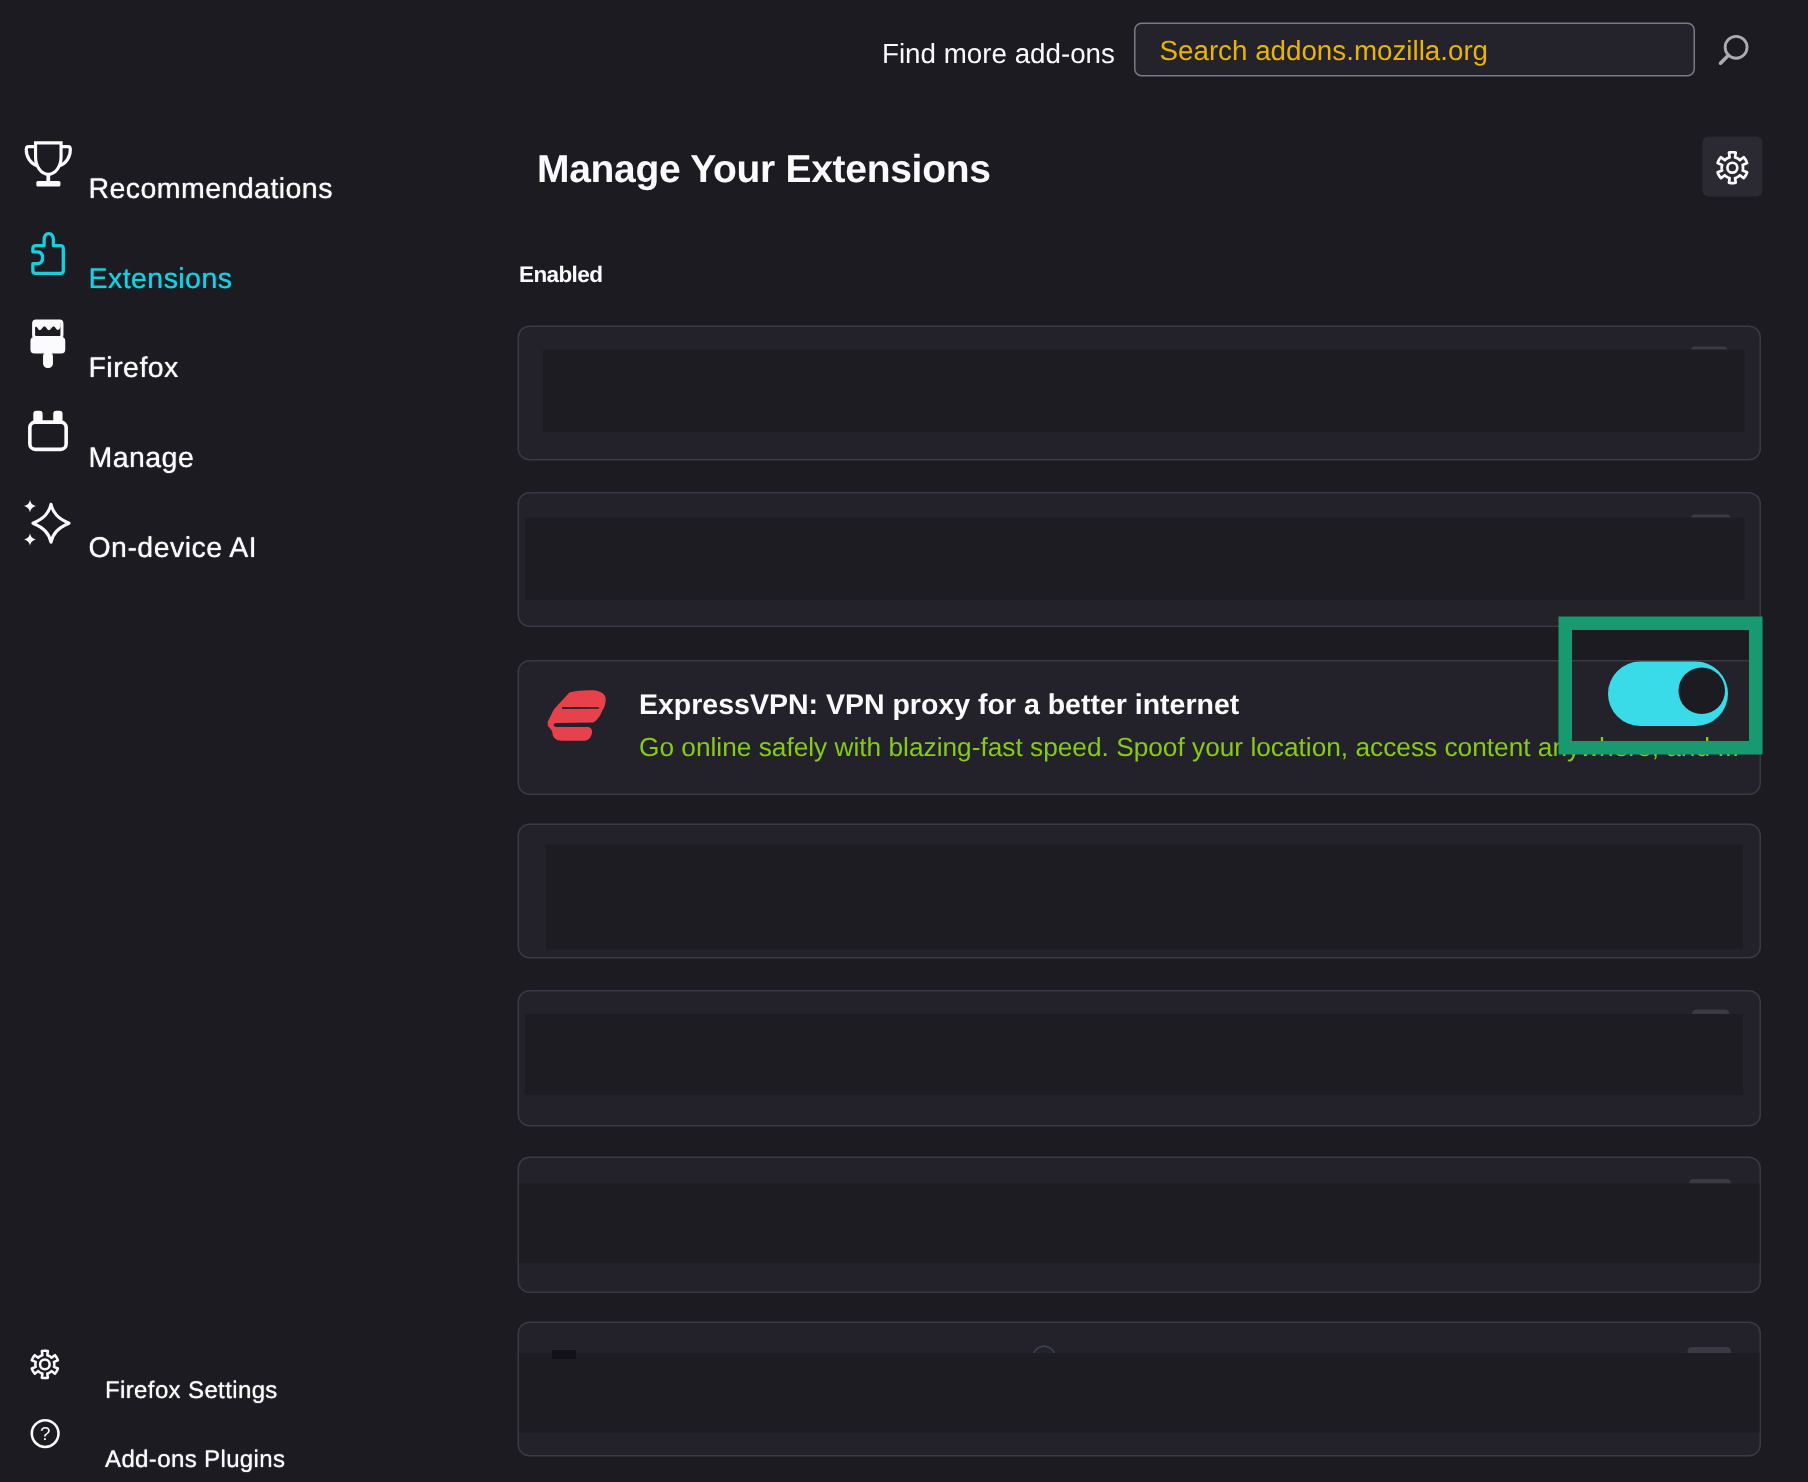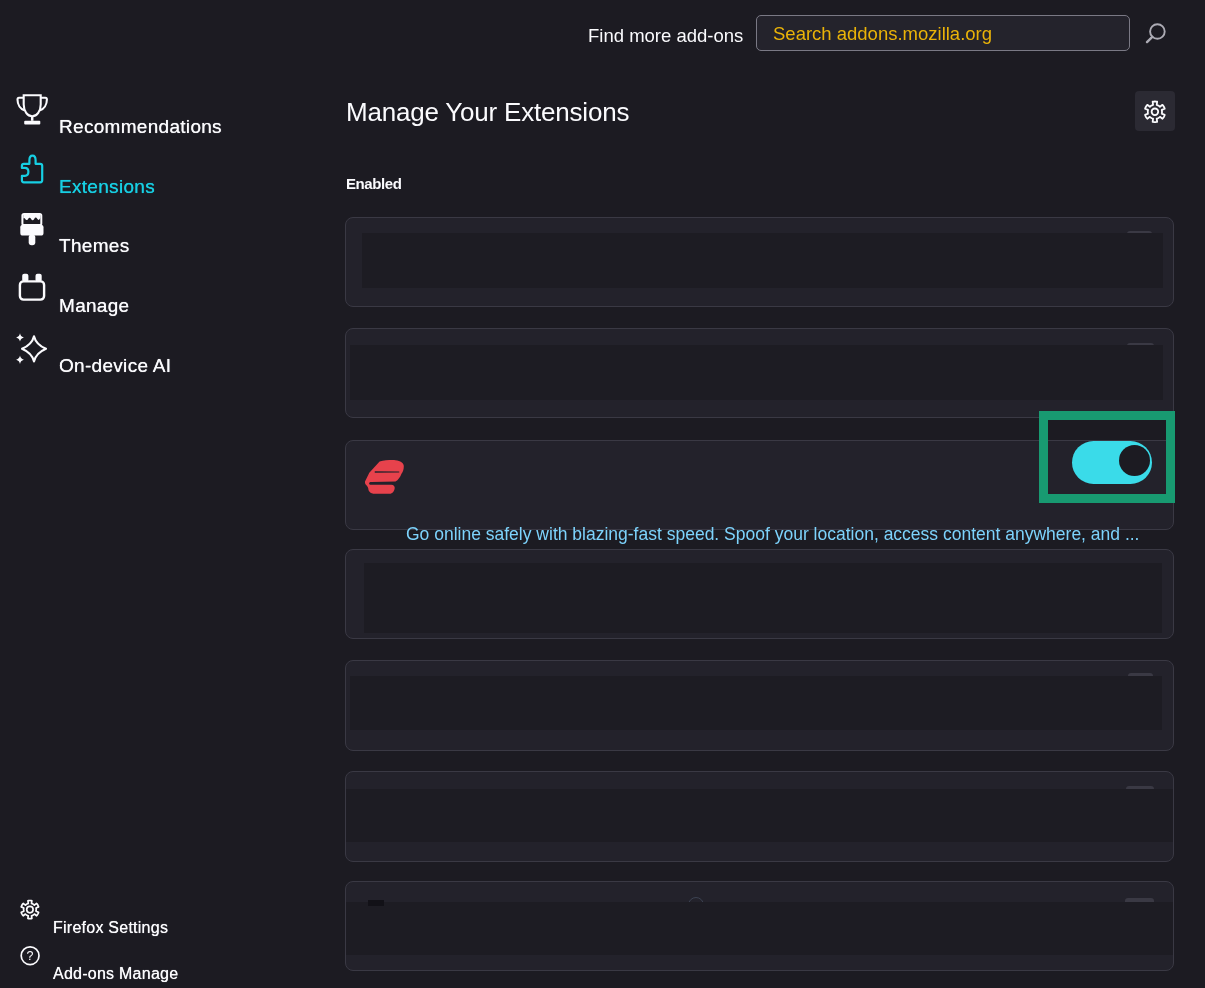--- a/index.html
+++ b/index.html
@@ -6,55 +6,55 @@
 *{box-sizing:border-box;}
 body{font-family:"Liberation Sans", sans-serif;-webkit-font-smoothing:antialiased;}
 .txt,.sbitem span,.sbsmall span{text-shadow:0 0 0.7px currentColor;margin-top:36px;}
 .abs{position:absolute;}
 .card{position:absolute;left:345px;width:829px;background:#23222b;border:1px solid #3a3944;border-radius:8px;}
 .inner{position:absolute;background:#1d1c23;}
 .sliver{position:absolute;background:#3a3944;border-radius:3px 3px 0 0;}
 .sbitem{position:absolute;left:0;height:30px;display:flex;align-items:center;color:#fbfbfe;font-size:19px;letter-spacing:0.3px;}
 .sbitem span{position:absolute;left:59px;white-space:nowrap;}
 .sbsmall{position:absolute;left:0;height:26px;display:flex;align-items:center;color:#fbfbfe;font-size:16px;letter-spacing:0.25px;}
-.sbsmall span{position:absolute;left:53px;white-space:nowrap;text-align:center;}
+.sbsmall span{position:absolute;left:70px;white-space:nowrap;text-align:center;}
 </style>
 </head>
 <body>
 <div class="abs" style="left:0;top:0;width:1120px;height:988px;">
 
 <div class="abs" style="left:588px;top:27px;font-size:18.5px;color:#fbfbfe;line-height:18px;">Find more add-ons</div>
 <div class="abs" style="left:755.5px;top:14.5px;width:374px;height:36.5px;background:#24232c;border:1px solid #7a7985;border-radius:5px;"></div>
 <div class="abs" style="left:773px;top:24.5px;font-size:18.5px;color:#eab308;line-height:18px;">Search addons.mozilla.org</div>
 <svg class="abs" style="left:1144px;top:18px;" width="28" height="28" viewBox="0 0 28 28">
   <circle cx="13.4" cy="13.5" r="7.3" fill="none" stroke="#acabb4" stroke-width="1.9"></circle>
   <line x1="8.3" y1="18.8" x2="3.0" y2="24.1" stroke="#acabb4" stroke-width="2.4" stroke-linecap="round"></line>
 </svg>
 
 <div class="sbitem" style="top:94px;">
   <span>Recommendations</span>
 </div>
 <div class="sbitem" style="top:154px;color:#17cfe3;">
   <span>Extensions</span>
 </div>
 <div class="sbitem" style="top:213px;">
-  <span>Themes</span>
+  <span>Firefox</span>
 </div>
 <div class="sbitem" style="top:273px;">
   <span>Manage</span>
 </div>
 <div class="sbitem" style="top:333px;">
   <span>On-device AI</span>
 </div>
 
 <div class="sbsmall" style="top:897px;">
   <span>Firefox Settings</span>
 </div>
 <div class="sbsmall" style="top:943px;">
-  <span>Add-ons Manage</span>
+  <span>Add-ons Plugins</span>
 </div>
 
 <svg class="abs" style="left:0;top:0;" width="60" height="988" viewBox="0 0 60 988">
 
   <g stroke="#fbfbfe" fill="none" stroke-width="2.1">
     <path d="M23.7,95.2 H40.7 V104.5 C40.7,111.0 37.0,116.2 32.2,116.2 C27.4,116.2 23.7,111.0 23.7,104.5 Z"></path>
     <path d="M23.7,97.7 L19.0,97.7 C17.9,97.7 17.5,98.4 17.5,99.6 C17.5,104.6 20.3,109.2 24.8,110.5"></path>
     <path d="M40.7,97.7 L45.4,97.7 C46.5,97.7 46.9,98.4 46.9,99.6 C46.9,104.6 44.1,109.2 39.6,110.5"></path>
     <path d="M32.2,116.2 V120.8" stroke-width="2.5"></path>
   </g>
@@ -75,21 +75,21 @@
   <path d="M20,333.2 C20.5,335.5 21.3,336.5 23.9,337.4 C21.3,338.3 20.5,339.3 20,341.6 C19.5,339.3 18.7,338.3 16.1,337.4 C18.7,336.5 19.5,335.5 20,333.2 Z" fill="#fbfbfe"></path>
   <path d="M20,355.5 C20.5,357.8 21.3,358.8 23.9,359.7 C21.3,360.6 20.5,361.6 20,363.9 C19.5,361.6 18.7,360.6 16.1,359.7 C18.7,358.8 19.5,357.8 20,355.5 Z" fill="#fbfbfe"></path>
 
   <path d="M27.91,900.72 L28.48,900.61 L29.04,900.54 L29.61,900.50 L30.19,900.50 L30.76,900.54 L31.32,900.61 L31.89,900.72 L31.52,903.51 L31.97,903.65 L32.41,903.82 L32.84,904.03 L33.25,904.27 L33.65,904.53 L34.02,904.83 L34.37,905.16 L36.60,903.44 L36.97,903.87 L37.32,904.33 L37.63,904.80 L37.92,905.30 L38.17,905.81 L38.40,906.34 L38.58,906.88 L35.98,907.96 L36.09,908.42 L36.16,908.89 L36.20,909.36 L36.20,909.84 L36.16,910.31 L36.09,910.78 L35.98,911.24 L38.58,912.32 L38.40,912.86 L38.17,913.39 L37.92,913.90 L37.63,914.40 L37.32,914.87 L36.97,915.33 L36.60,915.76 L34.37,914.04 L34.02,914.37 L33.65,914.67 L33.25,914.93 L32.84,915.17 L32.41,915.38 L31.97,915.55 L31.52,915.69 L31.89,918.48 L31.32,918.59 L30.76,918.66 L30.19,918.70 L29.61,918.70 L29.04,918.66 L28.48,918.59 L27.91,918.48 L28.28,915.69 L27.83,915.55 L27.39,915.38 L26.96,915.17 L26.55,914.93 L26.15,914.67 L25.78,914.37 L25.43,914.04 L23.20,915.76 L22.83,915.33 L22.48,914.87 L22.17,914.40 L21.88,913.90 L21.63,913.39 L21.40,912.86 L21.22,912.32 L23.82,911.24 L23.71,910.78 L23.64,910.31 L23.60,909.84 L23.60,909.36 L23.64,908.89 L23.71,908.42 L23.82,907.96 L21.22,906.88 L21.40,906.34 L21.63,905.81 L21.88,905.30 L22.17,904.80 L22.48,904.33 L22.83,903.87 L23.20,903.44 L25.43,905.16 L25.78,904.83 L26.15,904.53 L26.55,904.27 L26.96,904.03 L27.39,903.82 L27.83,903.65 L28.28,903.51 Z" fill="none" stroke="#fbfbfe" stroke-width="1.7" stroke-linejoin="round"></path>
   <circle cx="29.9" cy="909.6" r="3.2" fill="none" stroke="#fbfbfe" stroke-width="1.7"></circle>
 
   <circle cx="30.1" cy="955.7" r="8.9" fill="none" stroke="#fbfbfe" stroke-width="1.7"></circle>
   <text x="30.1" y="960.3" font-family="Liberation Sans" font-size="12.5" fill="#fbfbfe" text-anchor="middle">?</text>
 </svg>
 
-<div class="abs" style="left:346px;top:99px;font-size:26px;font-weight:normal;color:#fbfbfe;letter-spacing:-0.2px;line-height:26px;">Manage Your Extensions</div>
+<div class="abs" style="left:358px;top:99px;font-size:26px;font-weight:bold;color:#fbfbfe;letter-spacing:-0.2px;line-height:26px;">Manage Your Extensions</div>
 <div class="abs" style="left:1135px;top:91px;width:40px;height:40px;background:#2b2a33;border-radius:4px;"></div>
 <svg class="abs" style="left:1135px;top:91px;" width="40" height="40" viewBox="1135 91 40 40">
   <path d="M1152.65,101.75 L1153.29,101.63 L1153.93,101.55 L1154.58,101.51 L1155.22,101.51 L1155.87,101.55 L1156.51,101.63 L1157.15,101.75 L1156.72,104.94 L1157.23,105.09 L1157.73,105.29 L1158.22,105.52 L1158.68,105.79 L1159.12,106.09 L1159.54,106.43 L1159.93,106.79 L1162.48,104.83 L1162.90,105.32 L1163.30,105.83 L1163.65,106.37 L1163.98,106.93 L1164.27,107.51 L1164.52,108.11 L1164.73,108.72 L1161.75,109.95 L1161.87,110.47 L1161.95,111.00 L1161.99,111.53 L1161.99,112.07 L1161.95,112.60 L1161.87,113.13 L1161.75,113.65 L1164.73,114.88 L1164.52,115.49 L1164.27,116.09 L1163.98,116.67 L1163.65,117.23 L1163.30,117.77 L1162.90,118.28 L1162.48,118.77 L1159.93,116.81 L1159.54,117.17 L1159.12,117.51 L1158.68,117.81 L1158.22,118.08 L1157.73,118.31 L1157.23,118.51 L1156.72,118.66 L1157.15,121.85 L1156.51,121.97 L1155.87,122.05 L1155.22,122.09 L1154.58,122.09 L1153.93,122.05 L1153.29,121.97 L1152.65,121.85 L1153.08,118.66 L1152.57,118.51 L1152.07,118.31 L1151.58,118.08 L1151.12,117.81 L1150.68,117.51 L1150.26,117.17 L1149.87,116.81 L1147.32,118.77 L1146.90,118.28 L1146.50,117.77 L1146.15,117.23 L1145.82,116.67 L1145.53,116.09 L1145.28,115.49 L1145.07,114.88 L1148.05,113.65 L1147.93,113.13 L1147.85,112.60 L1147.81,112.07 L1147.81,111.53 L1147.85,111.00 L1147.93,110.47 L1148.05,109.95 L1145.07,108.72 L1145.28,108.11 L1145.53,107.51 L1145.82,106.93 L1146.15,106.37 L1146.50,105.83 L1146.90,105.32 L1147.32,104.83 L1149.87,106.79 L1150.26,106.43 L1150.68,106.09 L1151.12,105.79 L1151.58,105.52 L1152.07,105.29 L1152.57,105.09 L1153.08,104.94 Z" fill="none" stroke="#fbfbfe" stroke-width="1.8" stroke-linejoin="round"></path>
   <circle cx="1154.9" cy="111.8" r="3.3" fill="none" stroke="#fbfbfe" stroke-width="1.8"></circle>
 </svg>
 
 <div class="abs" style="left:346px;top:173px;font-size:15px;font-weight:bold;color:#fbfbfe;letter-spacing:-0.4px;line-height:22px;">Enabled</div>
 
 <div class="card" style="top:217px;height:90px;"></div>
 <div class="sliver" style="left:1127px;top:230.5px;width:25px;height:3px;"></div>
@@ -119,21 +119,22 @@
     L -0.2,21.9
     L 4.3,12.8
     Z
     M 10.3,11.25
     L 33.8,11.5
     C 34.7,11.55 34.7,12.5 33.8,12.55
     L 10.3,12.7
     C 9.3,12.65 9.3,11.3 10.3,11.25
     Z"></path>
 </svg>
-<div class="abs" style="left:406px;top:488.5px;font-size:17.5px;color:#7dd3fc;line-height:18px;white-space:nowrap;margin-top:36px;">Go online safely with blazing-fast speed. Spoof your location, access content anywhere, and ...</div>
+<div class="abs" style="left:426px;top:461px;font-size:19px;font-weight:bold;color:#fbfbfe;line-height:19px;">ExpressVPN: VPN proxy for a better internet</div>
+<div class="abs" style="left:426px;top:488.5px;font-size:17.5px;color:#84cc16;line-height:18px;white-space:nowrap;">Go online safely with blazing-fast speed. Spoof your location, access content anywhere, and ...</div>
 
 <div class="card" style="top:549px;height:90px;"></div>
 <div class="inner" style="left:364.4px;top:562.8px;width:798px;height:70.2px;"></div>
 
 <div class="card" style="top:660px;height:91px;"></div>
 <div class="sliver" style="left:1127.9px;top:673px;width:25px;height:3px;"></div>
 <div class="inner" style="left:350px;top:675.8px;width:812.4px;height:54.2px;"></div>
 
 <div class="card" style="top:771px;height:91px;"></div>
 <div class="sliver" style="left:1126px;top:786.3px;width:28px;height:3px;"></div>

